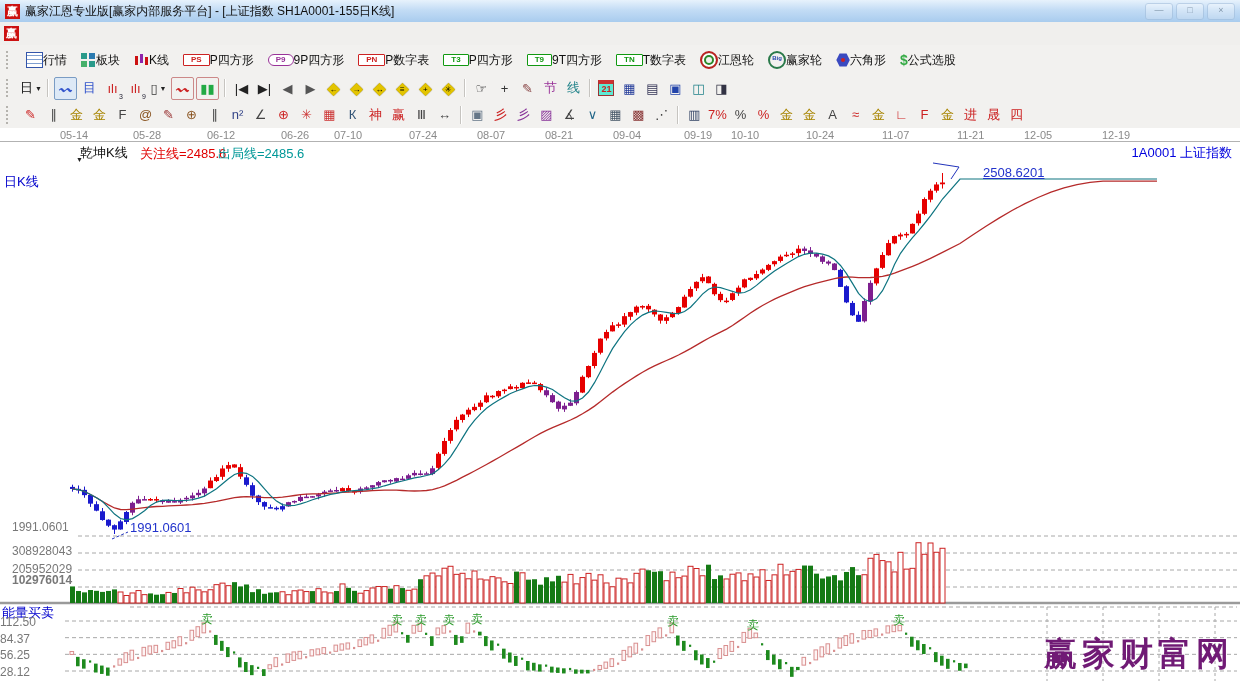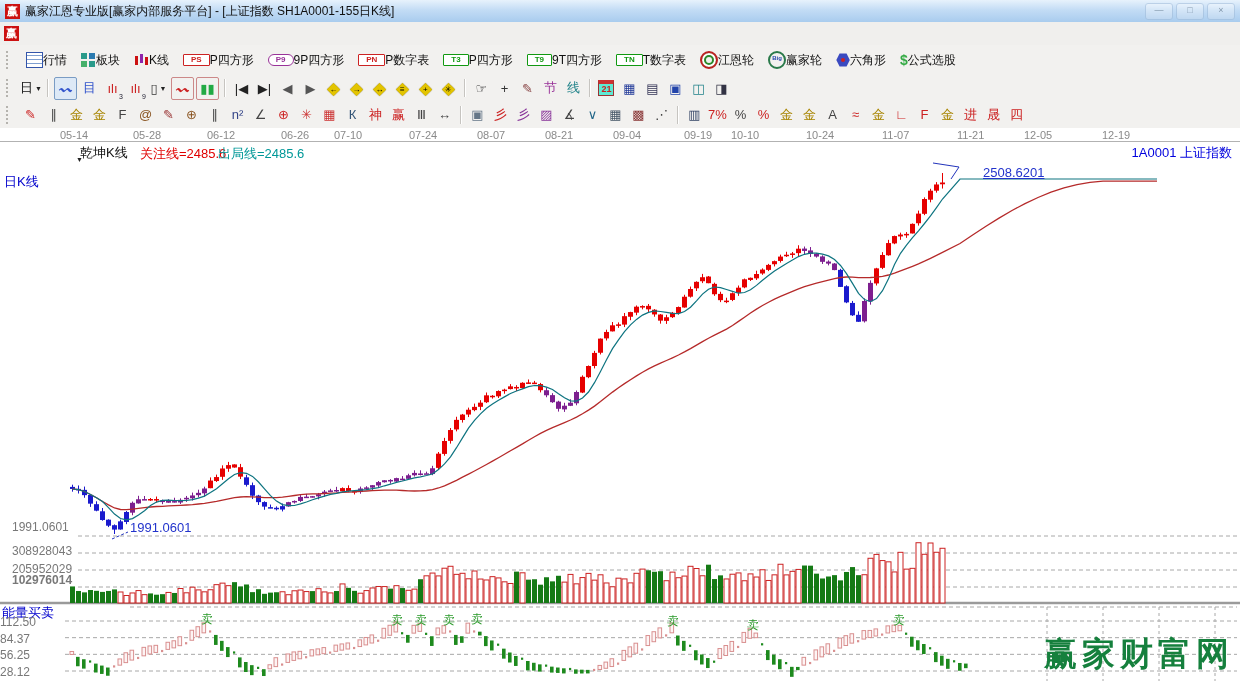--- a/index.html
+++ b/index.html
@@ -76,21 +76,21 @@
   .lbl-watch{left:140px;top:17px;font-size:13px;color:#e00000;}
   .lbl-exit{left:218px;top:17px;font-size:13px;color:#009898;}
   .lbl-symbol{right:8px;top:16px;font-size:13px;color:#0000dd;}
   .lbl-high{left:983px;top:37px;font-size:13px;color:#2233cc;text-decoration:underline;}
   .lbl-low-ann{left:130px;top:392px;font-size:13px;color:#2233cc;}
   .lbl-low-axis{left:12px;top:392px;font-size:12px;color:#787878;}
   .vol-axis-label{left:12px;font-size:12px;color:#787878;}
   .lbl-ind-name{left:2px;top:476px;font-size:13px;color:#0000cc;}
   .ind-scale-label{left:0;width:58px;text-align:left;font-size:12px;color:#787878;}
   .watermark{position:absolute;right:6px;bottom:6px;font-family:"DejaVu Serif","Liberation Serif",serif;
-    font-size:33px;font-weight:bold;color:#15803d;letter-spacing:5px;}
+    font-size:33px;font-weight:bold;color:#701a75;letter-spacing:5px;}
   #chart-svg{position:absolute;top:13px;left:0;}
 </style>
 </head>
 <body>
 
 <div class="titlebar">
   <span class="app-icon">赢</span>
   <span class="title-text">赢家江恩专业版[赢家内部服务平台] - [上证指数  SH1A0001-155日K线]</span>
   <span class="win-controls">
     <span class="win-btn">—</span>

